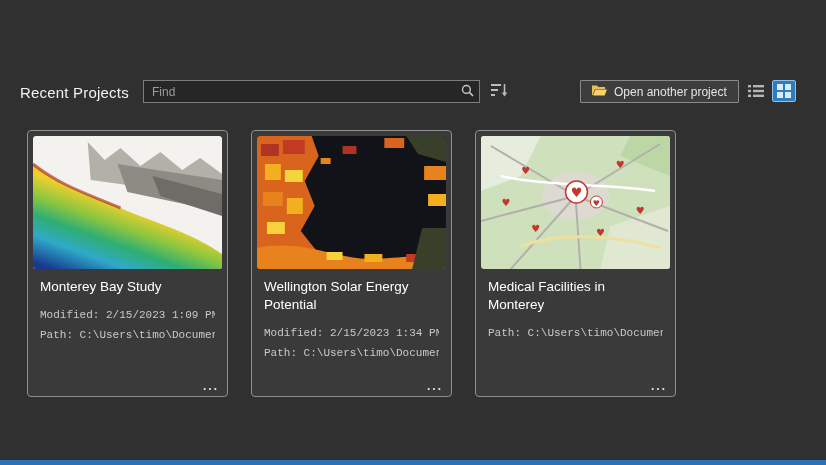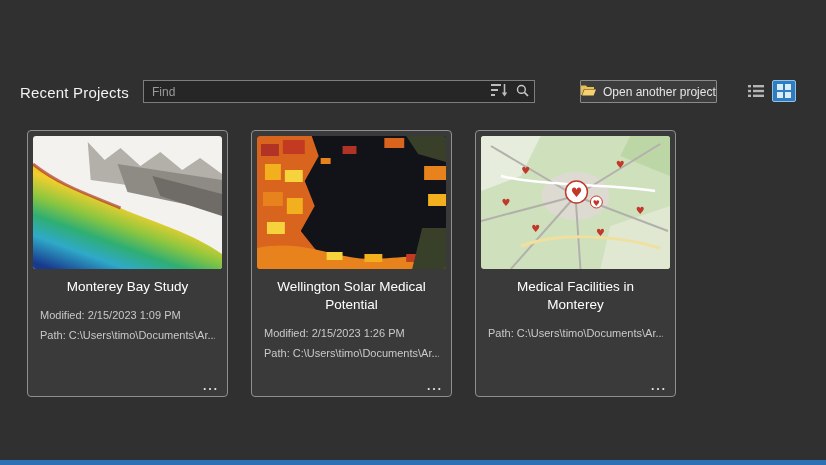--- a/index.html
+++ b/index.html
@@ -10,42 +10,42 @@
     position:relative;
     color:#e6e6e6;
   }
 
   
   .page-title {
     position:absolute; left:20px; top:84px;
     font-size:15px; color:#f2f2f2; letter-spacing:.2px;
   }
   .find-wrap {
-    position:absolute; left:143px; top:80px; width:392px; height:23px;
+    position:absolute; left:143px; top:80px; width:337px; height:23px;
     background:#262626; border:1px solid #7d7d7d;
     display:flex; align-items:center;
   }
   .find-wrap input {
     flex:1; height:100%; background:transparent; border:none; outline:none;
     color:#dddddd; font-size:12px; padding:0 8px;
     font-family:"Liberation Sans","DejaVu Sans",sans-serif;
   }
   .find-wrap input::placeholder { color:#9a9a9a; }
   .find-icon-btn {
     width:24px; height:100%; display:flex; align-items:center; justify-content:center;
     background:transparent; border:none; cursor:pointer;
   }
   .sort-btn {
     position:absolute; left:488px; top:81px; width:22px; height:22px;
     background:transparent; border:none; display:flex; align-items:center; justify-content:center;
     cursor:pointer;
   }
   .open-btn {
     position:absolute; left:580px; top:80px; height:23px;
-    display:flex; align-items:center; gap:7px; padding:0 0;
+    display:flex; align-items:center; gap:7px; padding:0 11px;
     background:#3d3d3d; border:1px solid #8a8a8a; border-radius:1px;
     color:#e5e5e5; font-size:12px; cursor:pointer;
     font-family:"Liberation Sans","DejaVu Sans",sans-serif;
   }
   .list-btn {
     position:absolute; left:746px; top:83px; width:20px; height:18px;
     background:transparent; border:none; display:flex; align-items:center; justify-content:center;
     cursor:pointer;
   }
   .grid-btn {
@@ -64,24 +64,24 @@
   .card {
     position:relative; width:201px; height:267px;
     background:#3a3a3a; border:1px solid #8f8f8f; border-radius:4px;
     cursor:pointer;
   }
   .thumb {
     margin:5px; height:133px; border-radius:3px; overflow:hidden; background:#222;
   }
   .thumb svg { display:block; width:100%; height:100%; }
   .card-title {
-    margin:9px 12px 13px; font-size:13.5px; line-height:1.35; color:#ffffff;text-align:center;
+    margin:9px 12px 13px; font-size:13.5px; line-height:1.35; color:#ffffff;
   }
   .card-meta {
-    margin:8px 12px 4px; font-size:11px; color:#c9c9c9; white-space:nowrap; overflow:hidden;
+    margin:8px 12px 4px; font-size:11px; color:#c9c9c9; white-space:nowrap; overflow:hidden;font-family:Liberation Mono, monospace;
   }
   .card-menu {
     position:absolute; right:8px; bottom:2px;
     background:none; border:none; color:#e0e0e0;
     font-size:16px; letter-spacing:1px; cursor:pointer;
     font-family:"DejaVu Sans",sans-serif;
   }
 
   .bottom-bar {
     position:absolute; left:0; bottom:0; width:100%; height:5px; background:#2d70b3;
@@ -197,22 +197,22 @@
         <rect x="150" y="118" width="16" height="8" fill="#c23a22"></rect>
         <path d="M150,0 H190 V26 L162,18 Z" fill="#39402a"></path>
         <rect x="128" y="2" width="20" height="10" fill="#d9641e"></rect>
         <rect x="168" y="30" width="22" height="14" fill="#e8821c"></rect>
         <rect x="172" y="58" width="18" height="12" fill="#f2b01e"></rect>
         <path d="M166,92 H190 V133 H156 Z" fill="#39402a"></path>
         <rect x="86" y="10" width="14" height="8" fill="#b03326"></rect>
         <rect x="64" y="22" width="10" height="6" fill="#e8821c"></rect>
       </svg>
     </div>
-    <div class="card-title">Wellington Solar Medical Potential</div>
-    <div class="card-meta">Modified: 2/15/2023 1:26 PM</div>
+    <div class="card-title">Wellington Solar Energy Potential</div>
+    <div class="card-meta">Modified: 2/15/2023 1:34 PM</div>
     <div class="card-meta">Path: C:\Users\timo\Documents\Ar...</div>
     <button class="card-menu">…</button>
   </div>
 
   <div class="card">
     <div class="thumb">
       <svg viewBox="0 0 190 133" preserveAspectRatio="none">
         <rect width="190" height="133" fill="#cfe0bd"></rect>
         <path d="M0,0 H60 L40,40 L0,55 Z" fill="#e7eddd"></path>
         <path d="M130,90 L190,70 L190,133 L120,133 Z" fill="#e0e8d2"></path>

